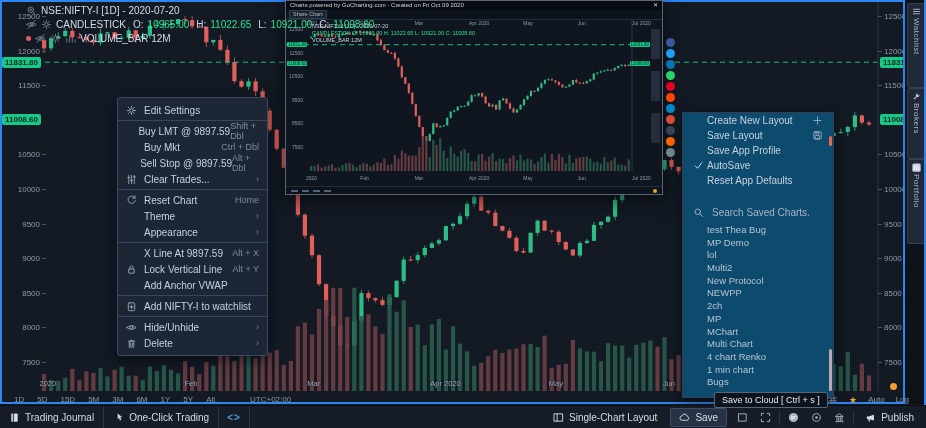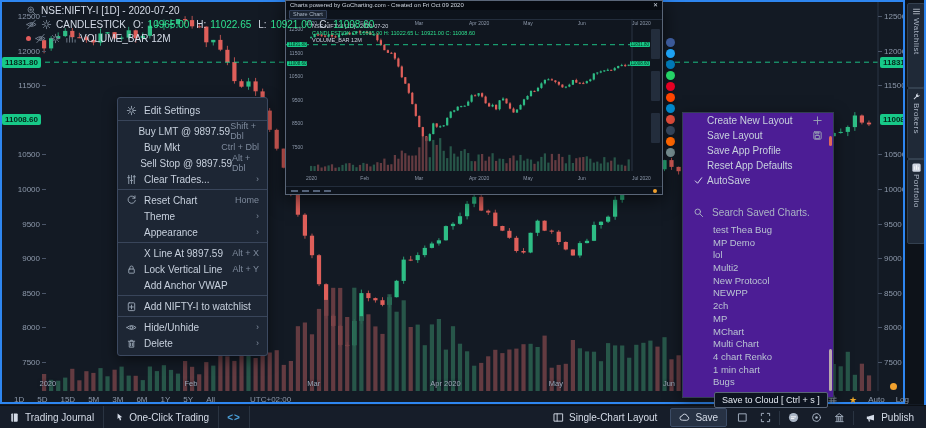--- a/index.html
+++ b/index.html
@@ -55,28 +55,28 @@
               display:flex;align-items:center;gap:4px;padding:0 5px;box-sizing:border-box}
   .pdash{width:7px;height:2px;background:#55637a}
   #pdot{width:4px;height:4px;border-radius:50%;background:#f0a12e;margin-left:auto}
   .pstrip{position:absolute;right:2px;width:9px;border-radius:1px;background:#232d3c;z-index:4}
 
   
   #social{position:absolute;left:666px;top:38px;z-index:21;display:flex;flex-direction:column;gap:2px}
   .soc{width:9px;height:9px;border-radius:50%}
 
   
-  #rpanel{position:absolute;left:682px;top:112px;width:150px;height:284px;z-index:22;background:#4c1d95;
+  #rpanel{position:absolute;left:682px;top:112px;width:150px;height:284px;z-index:22;background:#0c4a6e;
           border:1px solid #323e51;box-shadow:0 4px 14px rgba(0,0,0,.5)}
   .ri{display:flex;align-items:center;height:15px;padding:0 10px;color:#c7d0dd;cursor:pointer}
   .ri .rlabel{flex:1}
   .ri .rico{color:#9aa6b6;display:inline-flex}
   .ri .lico{width:14px;color:#e3e9f1;display:inline-flex}
   #searchrow{display:flex;align-items:center;gap:8px;height:20px;margin-top:14px;padding:0 10px;color:#aab4c4}
-  #savedlist{padding:2px 18px}
+  #savedlist{padding:2px 12px}
   .sitem{height:12.7px;line-height:12.7px;padding:0 12px;font-size:9.5px;color:#b9c3d2;cursor:pointer;white-space:nowrap}
   .sthumb{position:absolute;right:1px;width:3px;border-radius:2px;z-index:5}
 
   
   #sidebar{position:absolute;left:905px;top:0;width:21px;height:404px;background:#0d1219;z-index:6}
   .sbtab{position:absolute;left:2px;width:16px;background:#1f2937;border:1px solid #33404f;border-radius:2px;
          display:flex;flex-direction:column;align-items:center;padding:3px 0;gap:2px;cursor:pointer}
   .sbtxt{writing-mode:vertical-rl;font-size:8px;color:#aab4c4;letter-spacing:.5px}
   .sbico{display:inline-flex;color:#cfd6e2}
 
@@ -1070,31 +1070,31 @@
               <rect x="4.5" y="2.5" width="3" height="1.8"></rect>
             </svg>
           </span>
         </div>
         <div class="ri">
           <span class="lico"></span>
           <span class="rlabel">Save App Profile</span>
           <span class="rico"></span>
         </div>
         <div class="ri">
+          <span class="lico">
+            <svg class="ic" viewBox="0 0 12 12">
+              <path d="M2.5 6.5 5 9 9.5 3"></path>
+            </svg>
+          </span>
+          <span class="rlabel">AutoSave</span>
+          <span class="rico"></span>
+        </div>
+        <div class="ri">
           <span class="lico"></span>
           <span class="rlabel">Reset App Defaults</span>
-          <span class="rico"></span>
-        </div>
-        <div class="ri">
-          <span class="lico">
-            <svg class="ic" viewBox="0 0 12 12">
-              <path d="M2.5 6.5 5 9 9.5 3"></path>
-            </svg>
-          </span>
-          <span class="rlabel">AutoSave</span>
           <span class="rico"></span>
         </div>
       </div>
     <div id="searchrow">
       <span id="ic-search">
           <svg class="ic" viewBox="0 0 12 12">
             <circle cx="5.2" cy="5.2" r="3"></circle>
             <path d="M7.5 7.5 10.5 10.5"></path>
           </svg>
         </span>

